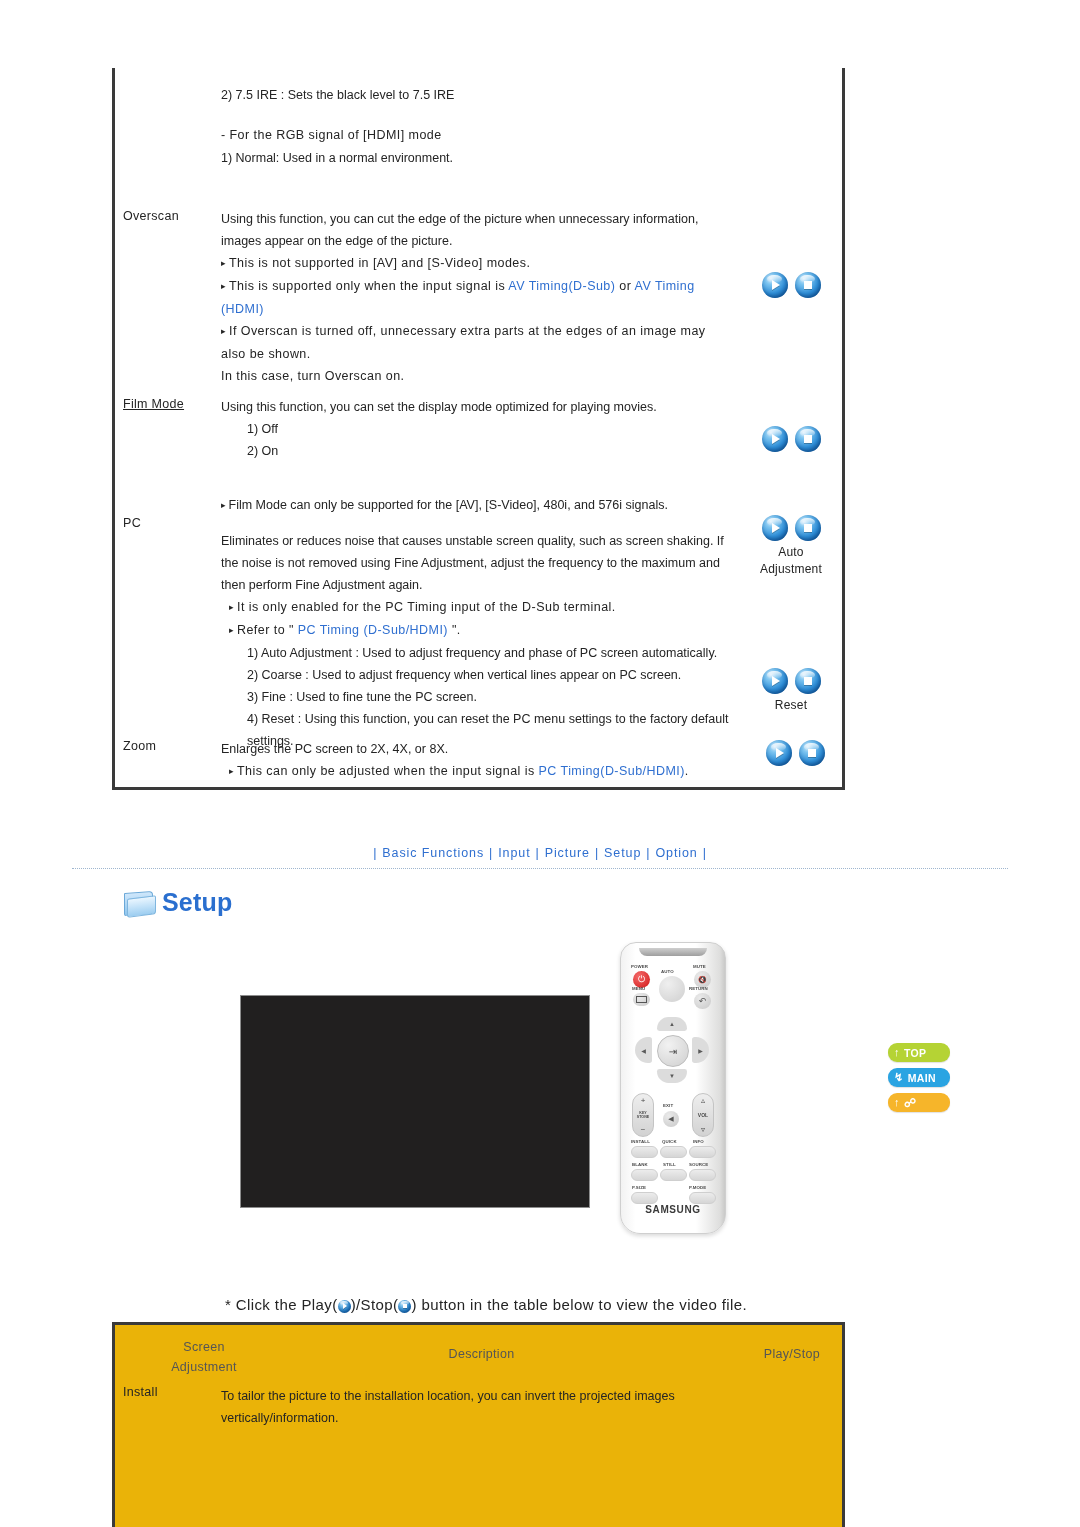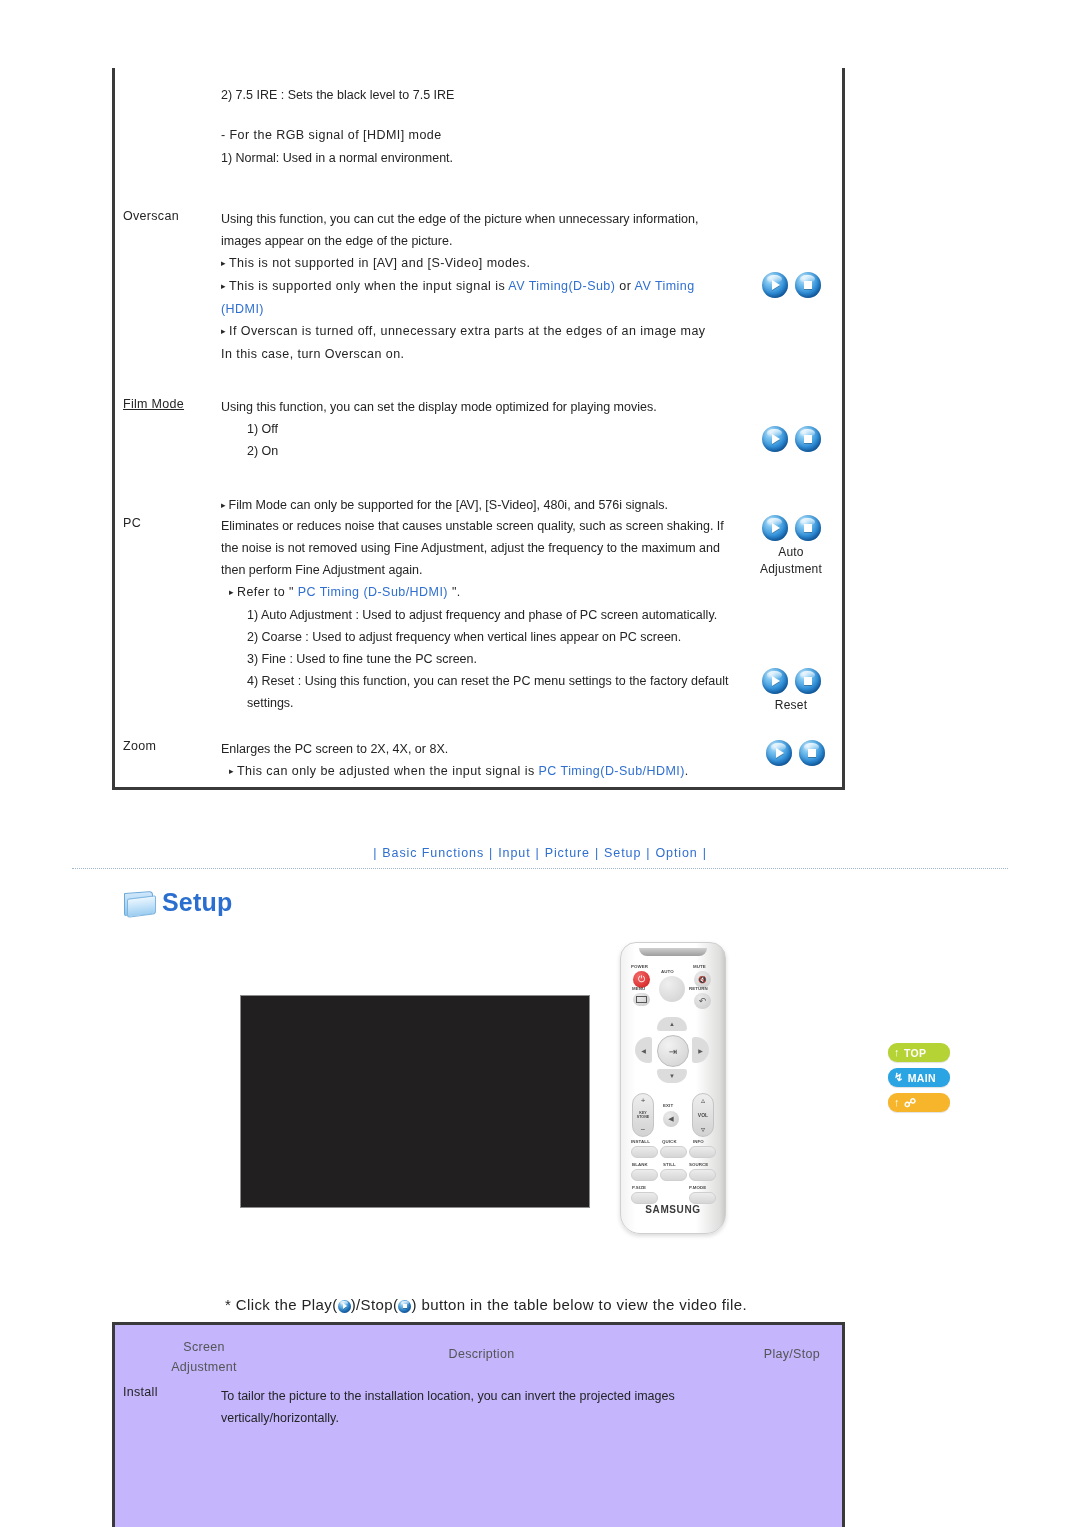--- a/index.html
+++ b/index.html
@@ -366,21 +366,21 @@
     position: absolute;
     left: 112px;
     top: 1322px;
     width: 733px;
     height: 205px;
     border-left: 3px solid #3a3a3a;
     border-right: 3px solid #3a3a3a;
     border-top: 3px solid #3a3a3a;
     border-bottom: none;
     box-sizing: border-box;
-    background: #c4b5fd;
+    background: #eab308;
   }
   #bot-head { position: relative; height: 60px; }
   .bh { position: absolute; font-size: 12.5px; color: #555; letter-spacing: .3px; }
   #bh-screen { left: 34px; top: 12px; width: 110px; text-align: center; line-height: 20px; }
   #bh-desc { left: 0; top: 22px; width: 733px; text-align: center; }
   #bh-play { right: 22px; top: 22px; }
 
   #bot-row { position: relative; }
   #br-label { position: absolute; left: 8px; top: 0; font-size: 12.5px; letter-spacing: .3px; color: #242424; }
   #br-desc { position: absolute; left: 106px; top: 0; width: 560px; }
@@ -394,20 +394,21 @@
   <div class="rowbody txt-sp" style="top:56px;">- For the RGB signal of [HDMI] mode</div>
   <div class="rowbody txt" style="top:79px;">1) Normal: Used in a normal environment.</div>
 
   <div class="rowlabel" style="top:141px;">Overscan</div>
   <div class="rowbody" style="top:140px;">
     <div class="txt">Using this function, you can cut the edge of the picture when unnecessary information,</div>
     <div class="txt">images appear on the edge of the picture.</div>
     <div class="txt-sp bullet">This is not supported in [AV] and [S-Video] modes.</div>
     <div class="txt-sp bullet"><span>This is supported only when the input signal is </span><span class="bluelink">AV Timing(D-Sub)</span><span> or </span><span class="bluelink">AV Timing (HDMI)</span></div>
     <div class="txt-sp bullet">If Overscan is turned off, unnecessary extra parts at the edges of an image may</div>
+    <div class="txt-sp">also be shown.</div>
     <div class="txt-sp">In this case, turn Overscan on.</div>
   </div>
   <div class="ctrlcol" style="left:622px; top:204px;">
     <div class="ctrlpair">
       <span class="sphere play"><span class="glyph"></span></span><span class="sphere stop"><span class="glyph"></span></span>
     </div>
   </div>
 
   <div class="rowlabel" style="top:329px;text-decoration:underline;">Film Mode</div>
   <div class="rowbody" style="top:328px;">
@@ -416,24 +417,25 @@
     <div class="txt indent2">2) On</div>
     <div class="txt bullet" style="margin-top:32px;">Film Mode can only be supported for the [AV], [S-Video], 480i, and 576i signals.</div>
   </div>
   <div class="ctrlcol" style="left:622px; top:358px;">
     <div class="ctrlpair">
       <span class="sphere play"><span class="glyph"></span></span><span class="sphere stop"><span class="glyph"></span></span>
     </div>
   </div>
 
   <div class="rowlabel" style="top:448px;">PC</div>
-  <div class="rowbody" style="top:447px;">
+  <div class="rowbody" style="top:462px;">
     <div class="txt">Eliminates or reduces noise that causes unstable screen quality, such as screen shaking. If</div>
     <div class="txt">the noise is not removed using Fine Adjustment, adjust the frequency to the maximum and</div>
     <div class="txt">then perform Fine Adjustment again.</div>
+    <div class="txt-sp bullet" style="padding-left:8px;">It is only enabled for the PC Timing input of the D-Sub terminal.</div>
     <div class="txt-sp bullet" style="padding-left:8px;"><span>Refer to " </span><span class="bluelink">PC Timing (D-Sub/HDMI)</span><span> ".</span></div>
     <div class="txt indent2">1) Auto Adjustment : Used to adjust frequency and phase of PC screen automatically.</div>
     <div class="txt indent2">2) Coarse : Used to adjust frequency when vertical lines appear on PC screen.</div>
     <div class="txt indent2">3) Fine : Used to fine tune the PC screen.</div>
     <div class="txt indent2">4) Reset : Using this function, you can reset the PC menu settings to the factory default</div>
     <div class="txt indent2">settings.</div>
   </div>
 
   <div class="ctrlcol" style="left:622px; top:447px;">
     <div class="ctrlpair">
@@ -565,16 +567,16 @@
       <div>Adjustment</div>
     </div>
     <div class="bh" id="bh-desc">Description</div>
     <div class="bh" id="bh-play">Play/Stop</div>
   </div>
 
   <div id="bot-row">
     <div id="br-label">Install</div>
     <div id="br-desc">
       <div class="txt">To tailor the picture to the installation location, you can invert the projected images</div>
-      <div class="txt">vertically/horizontally.</div>
+      <div class="txt">vertically/information.</div>
     </div>
   </div>
 </div>
 
 </body></html>

